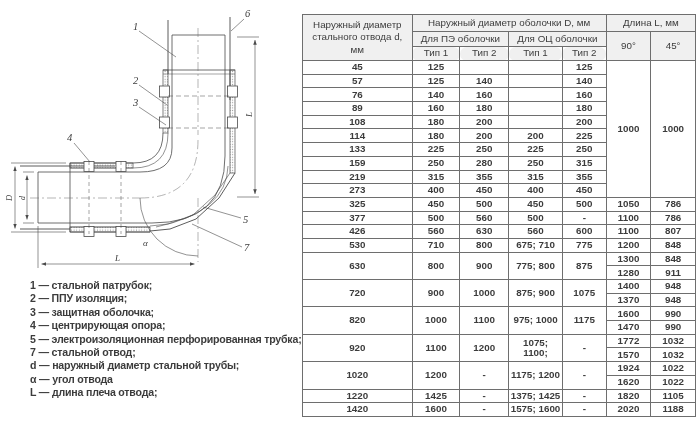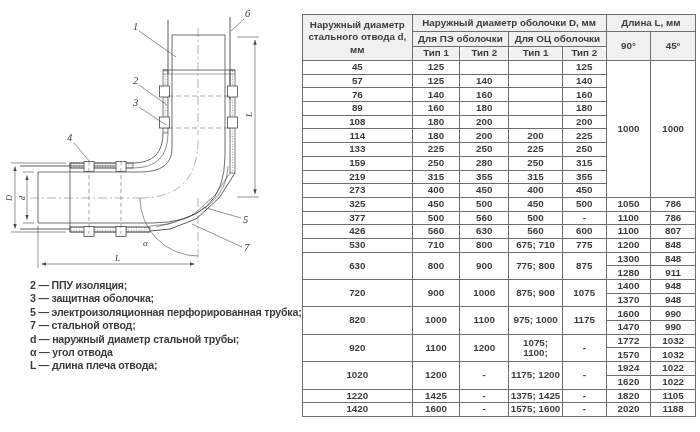--- a/index.html
+++ b/index.html
@@ -15,21 +15,21 @@
   .legend-line{
     font-size:10.6px;font-weight:bold;line-height:13.4px;color:#3c3c3c;
     white-space:nowrap;letter-spacing:-0.2px;
   }
   
   .tbl-wrap{position:absolute;left:302px;top:14px;width:396px;}
   table{border-collapse:collapse;width:394px;table-layout:fixed;}
   table,th,td{border:1px solid #6e6e6e;}
   table{border-width:1.5px;}
   th{
-    background:#f0f0f0;font-size:9.8px;font-weight:bold;color:#3c3c3c;
+    background:#f0f0f0;font-size:9.8px;font-weight:normal;color:#3c3c3c;
     padding:0 4px;line-height:1.25;
   }
   td{
     font-size:9.8px;font-weight:bold;color:#3c3c3c;text-align:center;
     vertical-align:middle;height:12.7px;padding:0 1px;line-height:1.05;
   }
   tr.hr1 th{height:16px;} tr.hr2 th{height:14px;} tr.hr3 th{height:13px;border-radius:7px;}
   col.c-d{width:108px;} col.c-pe1{width:47px;} col.c-pe2{width:48px;}
   col.c-oc1{width:53px;} col.c-oc2{width:43px;} col.c-l90{width:44px;} col.c-l45{width:44px;}
 </style>
@@ -138,22 +138,24 @@
     <text x="244" y="251">7</text>
     <text x="252" y="117" transform="rotate(-90 252 117)" font-size="9">L</text>
     <text x="12" y="201" transform="rotate(-90 12 201)" font-size="8.5">D</text>
     <text x="24.5" y="200" transform="rotate(-90 24.5 200)" font-size="8">d</text>
     <text x="115" y="261" font-size="9">L</text>
     <text x="143" y="246" font-size="9">α</text>
   </g>
 </svg>
 
 <div class="legend">
+    <div class="legend-line">1 — стальной патрубок;</div>
     <div class="legend-line">2 — ППУ изоляция;</div>
     <div class="legend-line">3 — защитная оболочка;</div>
+    <div class="legend-line">4 — центрирующая опора;</div>
     <div class="legend-line">5 — электроизоляционная перфорированная трубка;</div>
     <div class="legend-line">7 — стальной отвод;</div>
     <div class="legend-line">d — наружный диаметр стальной трубы;</div>
     <div class="legend-line">α — угол отвода</div>
     <div class="legend-line">L — длина плеча отвода;</div>
   </div>
 
 <div class="tbl-wrap">
   <table>
     <colgroup>

